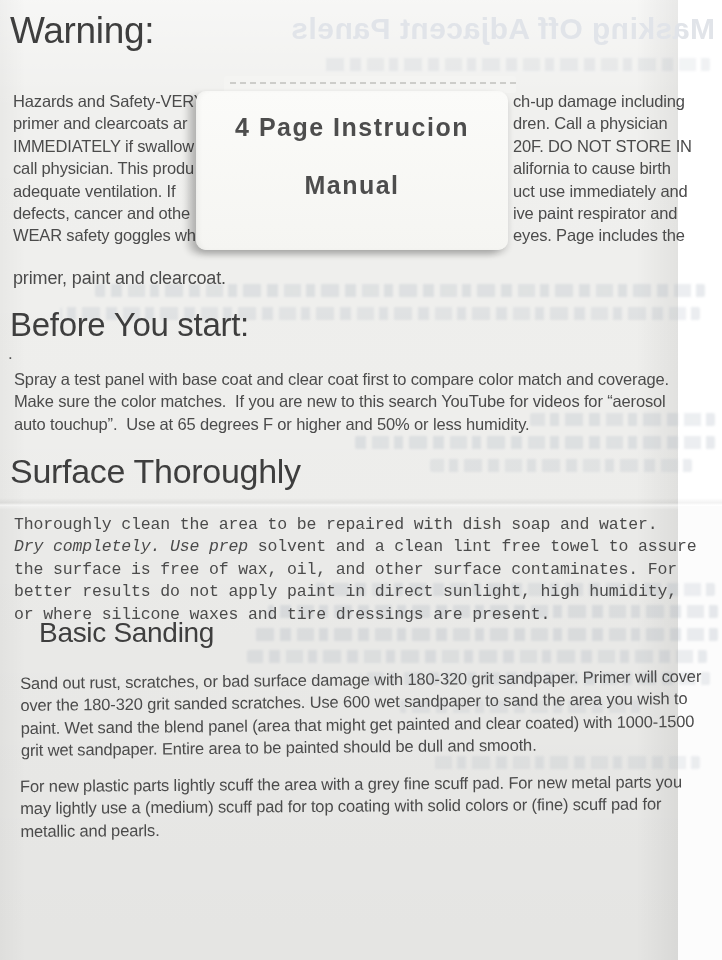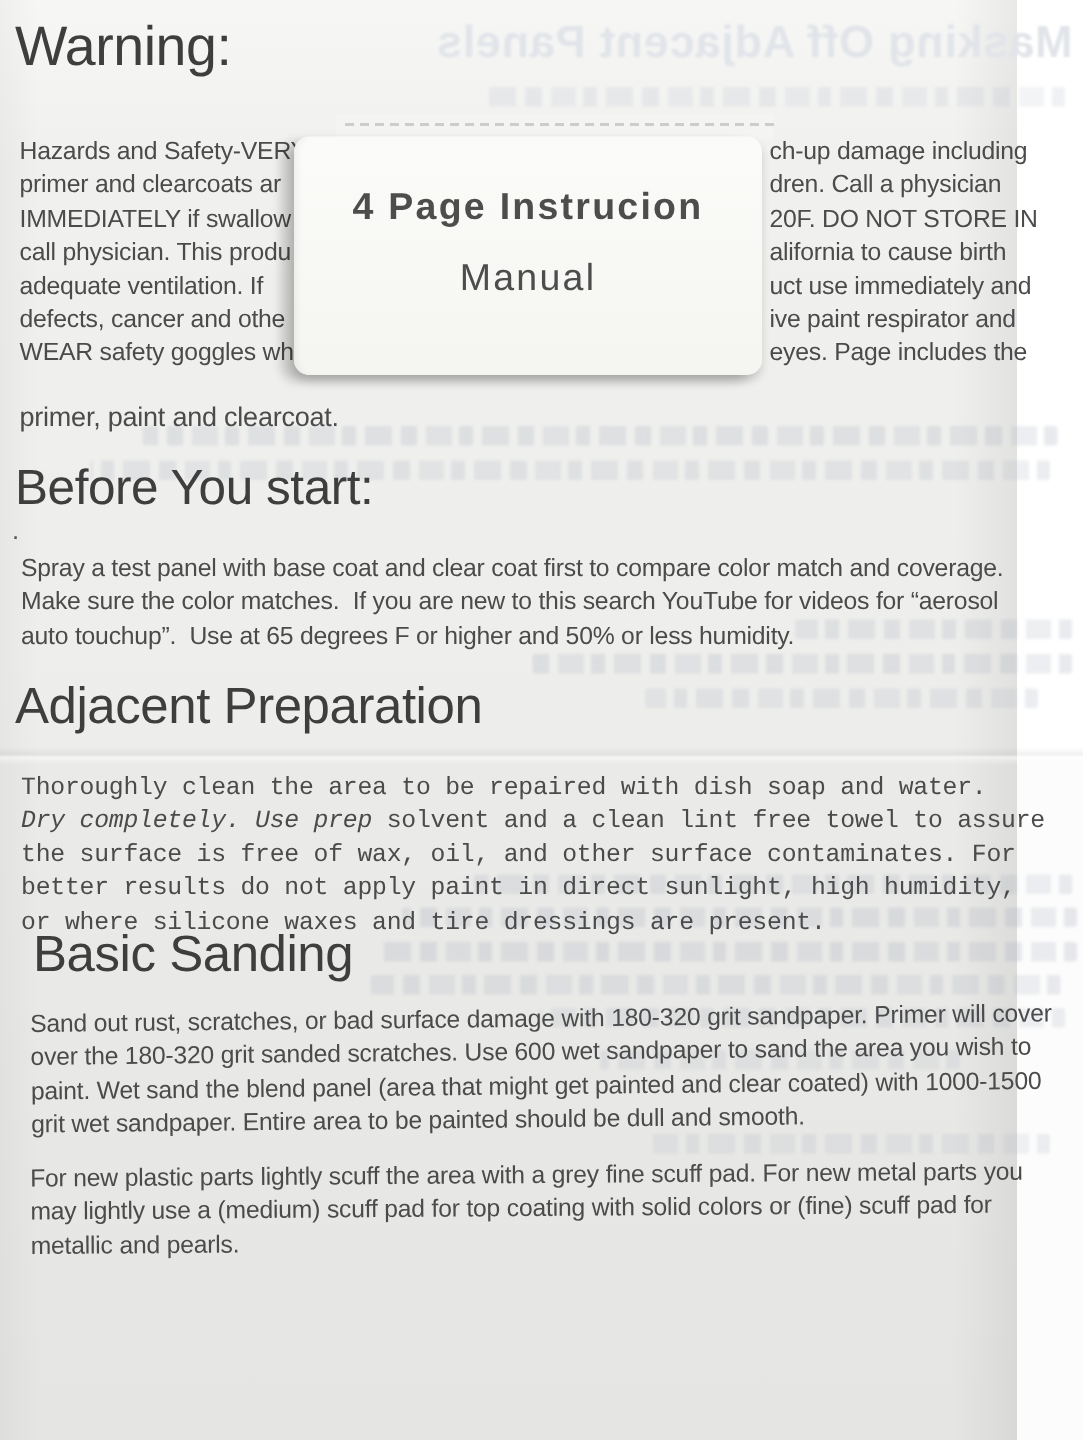--- a/index.html
+++ b/index.html
@@ -26,21 +26,21 @@
       rgba(168,177,190,.55) 0 9px, rgba(168,177,190,0) 9px 14px,
       rgba(168,177,190,.45) 14px 31px, rgba(168,177,190,0) 31px 37px,
       rgba(168,177,190,.55) 37px 48px, rgba(168,177,190,0) 48px 54px,
       rgba(168,177,190,.5) 54px 72px, rgba(168,177,190,0) 72px 78px);
   }
   
   .h{position:absolute;color:#3e3e3e;font-weight:400;letter-spacing:-0.3px;white-space:nowrap;}
   .h-warning{top:10px;left:10px;font-size:37px;}
   .h-before{top:306px;left:10px;font-size:33px;}
   .h-surface{top:452px;left:10px;font-size:34px;}
-  .h-sanding{top:617px;left:22px;font-size:34px;}
+  .h-sanding{top:617px;left:39px;font-size:28px;}
   
   .para{
     position:absolute;color:#4b4b4b;font-size:16.5px;line-height:22.4px;
     letter-spacing:-0.15px;white-space:pre-wrap;
   }
   .p-before{top:368px;left:14px;width:678px;}
   .p-surface{top:514px;left:14px;width:690px;font-family:Liberation Mono, monospace;}
   .p-sanding{top:672px;left:20px;width:688px;transform:rotate(-0.6deg);transform-origin:left top;}
   .p-scuff{top:775px;left:20px;width:686px;transform:rotate(-0.4deg);transform-origin:left top;}
   .ital{font-style:italic;}
@@ -53,22 +53,22 @@
   .stray-dot{position:absolute;top:344px;left:8px;font-size:17px;color:#555;}
   
   .backing-strip{position:absolute;top:76px;left:224px;width:292px;height:17px;background:#f4f4f2;border-radius:2px;}
   .perforation{position:absolute;top:82px;left:230px;width:286px;border-top:2px dashed #c7c7c4;opacity:.85;}
   .sticker{
     position:absolute;top:91px;left:196px;width:312px;height:159px;border-radius:10px;
     background:linear-gradient(180deg,#fbfbf9,#f5f5f2);
     box-shadow:-8px 4px 7px rgba(0,0,0,0.20), 0 4px 6px rgba(0,0,0,0.14), inset 4px 0 6px -3px rgba(0,0,0,0.07);
     text-align:center;
   }
-  .sticker-line1{margin-top:33px;font-size:25px;font-weight:700;letter-spacing:1.5px;color:#4d4d4d;}
-  .sticker-line2{margin-top:18px;font-size:25px;font-weight:400;letter-spacing:1.5px;color:#4d4d4d;}
+  .sticker-line1{margin-top:22px;font-size:25px;font-weight:700;letter-spacing:1.5px;color:#4d4d4d;}
+  .sticker-line2{margin-top:29px;font-size:25px;font-weight:700;letter-spacing:1.5px;color:#4d4d4d;}
   
   .seam{
     position:absolute;top:498px;left:0;width:722px;height:12px;
     background:linear-gradient(180deg, rgba(0,0,0,0) 0%, rgba(0,0,0,0.05) 40%, rgba(255,255,255,0.5) 60%, rgba(0,0,0,0) 100%);
   }
   .lower-sheet{position:absolute;top:506px;left:0;width:722px;height:454px;background:rgba(0,0,0,0.012);}
 </style>
 </head>
 <body>
 
@@ -131,21 +131,21 @@
   <div class="perforation"></div>
   <div class="sticker">
     <div class="sticker-line1">4 Page Instrucion</div>
     <div class="sticker-line2">Manual</div>
   </div>
 
   <div class="h h-before">Before You start:</div>
   <div class="stray-dot">.</div>
   <div class="para p-before">Spray a test panel with base coat and clear coat first to compare color match and coverage. Make sure the color matches.  If you are new to this search YouTube for videos for “aerosol auto touchup”.  Use at 65 degrees F or higher and 50% or less humidity.</div>
 
-  <div class="h h-surface">Adjacent Preparation</div>
+  <div class="h h-surface">Surface Thoroughly</div>
   <div class="seam"></div>
   <div class="lower-sheet"></div>
   <div class="para p-surface"><span>Thoroughly clean the area to be repaired with dish soap and water.  </span><span class="ital">Dry completely. Use prep</span><span> solvent and a clean lint free towel to assure the surface is free of wax, oil, and other surface contaminates. For better results do not apply paint in direct sunlight, high humidity, or where silicone waxes and tire dressings are present.</span></div>
 
   <div class="h h-sanding">Basic Sanding</div>
   <div class="para p-sanding">Sand out rust, scratches, or bad surface damage with 180-320 grit sandpaper. Primer will cover over the 180-320 grit sanded scratches. Use 600 wet sandpaper to sand the area you wish to paint. Wet sand the blend panel (area that might get painted and clear coated) with 1000-1500 grit wet sandpaper. Entire area to be painted should be dull and smooth.</div>
   <div class="para p-scuff">For new plastic parts lightly scuff the area with a grey fine scuff pad. For new metal parts you may lightly use a (medium) scuff pad for top coating with solid colors or (fine) scuff pad for metallic and pearls.</div>
 
 </div>
 

